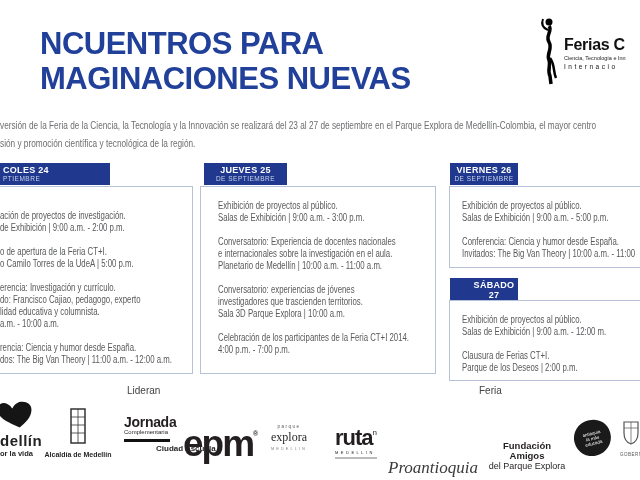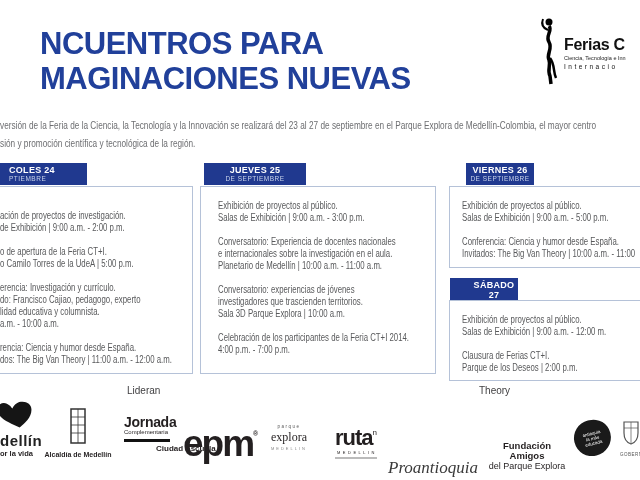--- a/index.html
+++ b/index.html
@@ -22,23 +22,23 @@
   
   .intro{position:absolute;left:0;top:116px;font-size:11px;line-height:18px;color:#6d6e71;
          transform:scaleX(0.75);transform-origin:0 0;white-space:nowrap;}
   .intro div{white-space:nowrap;}
 
   
   .hdr{position:absolute;height:22px;background:#20398f;color:#fff;box-sizing:border-box;padding-top:2px;}
   .hdr .day{display:block;font-size:9px;font-weight:700;line-height:10px;letter-spacing:0.3px;}
   .hdr .month{display:block;font-size:6.5px;line-height:8px;letter-spacing:0.5px;color:#c7d2ea;}
   .hdr-c{text-align:center;}
-  .hdr1{left:0;top:163px;width:87px;padding-left:9px;}
-  .hdr2{left:204px;top:163px;width:102px;}
-  .hdr3{left:450px;top:163px;width:68px;margin-left:16px;}
+  .hdr1{left:0;top:163px;width:110px;padding-left:3px;}
+  .hdr2{left:204px;top:163px;width:83px;}
+  .hdr3{left:450px;top:163px;width:68px;}
   .hdr4{left:450px;top:278px;width:68px;padding-left:20px;}
 
   
   .box{position:absolute;box-sizing:border-box;border:1px solid #b5c2d8;background:#fff;overflow:hidden;}
   .box1{left:0;top:186px;width:193px;height:188px;border-left:none;padding:23px 0 0 0;}
   .box2{left:200px;top:186px;width:236px;height:188px;padding:13px 0 0 17px;}
   .box3{left:449px;top:186px;width:200px;height:82px;padding:13px 0 0 12px;}
   .box4{left:449px;top:300px;width:200px;height:81px;padding:13px 0 0 12px;}
   .event{margin:0 0 12px 0;font-size:10px;line-height:12px;color:#58595b;
          transform:scaleX(0.78);transform-origin:0 0;white-space:nowrap;}
@@ -60,21 +60,21 @@
   .jornada .j-title{display:block;font-size:14px;font-weight:700;letter-spacing:-0.3px;line-height:14px;}
   .jornada .j-sub{display:block;font-size:6px;line-height:7px;}
   .jornada .j-bar{width:46px;height:3px;background:#111;margin:3px 0 2px;}
   .jornada .j-foot{display:block;font-size:8px;font-weight:700;margin-left:32px;}
   .epm{left:183px;top:414px;font-size:37px;font-weight:700;letter-spacing:-2px;line-height:40px;}
   .epm .reg{font-size:7px;vertical-align:20px;letter-spacing:0;}
   .explora{left:263px;top:424px;text-align:center;width:52px;}
   .explora .x-top{display:block;font-size:4.5px;letter-spacing:1.5px;color:#555;}
   .explora .x-name{display:block;font-family:"Liberation Serif",serif;font-size:12px;line-height:16px;}
   .explora .x-bot{display:block;font-size:4px;letter-spacing:2px;color:#888;margin-top:1px;}
-  .ruta{left:335px;top:428px;text-align:right;}
+  .ruta{left:335px;top:428px;text-align:left;}
   .ruta .r-name{font-size:22px;font-weight:700;letter-spacing:-1px;line-height:20px;}
   .ruta .r-sup{font-size:8px;vertical-align:10px;}
   .ruta .r-bot{display:block;font-size:4px;letter-spacing:2.5px;margin-top:1px;}
   .ruta .r-line{width:42px;height:2px;background:#bbb;margin:2px auto 0;}
   .proantioquia{left:388px;top:458px;font-family:"Liberation Serif",serif;font-style:italic;
                 font-size:17px;color:#3a3a3a;}
   .fundacion{left:487px;top:441px;text-align:center;width:80px;}
   .fundacion .f1{display:block;font-size:9.5px;font-weight:700;line-height:10px;}
   .fundacion .f2{display:block;font-size:9px;line-height:10px;}
   .badge{left:574px;top:420px;width:37px;height:36px;background:#1a1a1a;
@@ -185,21 +185,21 @@
         <span class="ev-line">Exhibición de proyectos al público.</span>
         <span class="ev-line">Salas de Exhibición | 9:00 a.m. - 12:00 m.</span>
       </p>
       <p class="event">
         <span class="ev-line">Clausura de Ferias CT+I.</span>
         <span class="ev-line">Parque de los Deseos | 2:00 p.m.</span>
       </p>
     </div>
 
   <div class="flabel lideran">Lideran</div>
-  <div class="flabel apoyan">Theory</div>
+  <div class="flabel apoyan">Feria</div>
 
   <div class="logo medellin">
     <svg width="46" height="30" viewBox="0 0 42 32">
       <path d="M24 30 C14 24 2 17 3 8 C4 2 10 0 14 3 C17 5 18 7 19 9 C21 6 24 3 29 3 C35 3 40 7 39 13 C38 21 30 26 24 30 Z" fill="#151515" transform="rotate(-8 20 15)"></path>
     </svg>
     <span class="m-name">dellín</span>
     <span class="m-slogan">or la vida</span>
   </div>
 
   <div class="logo alcaldia">

